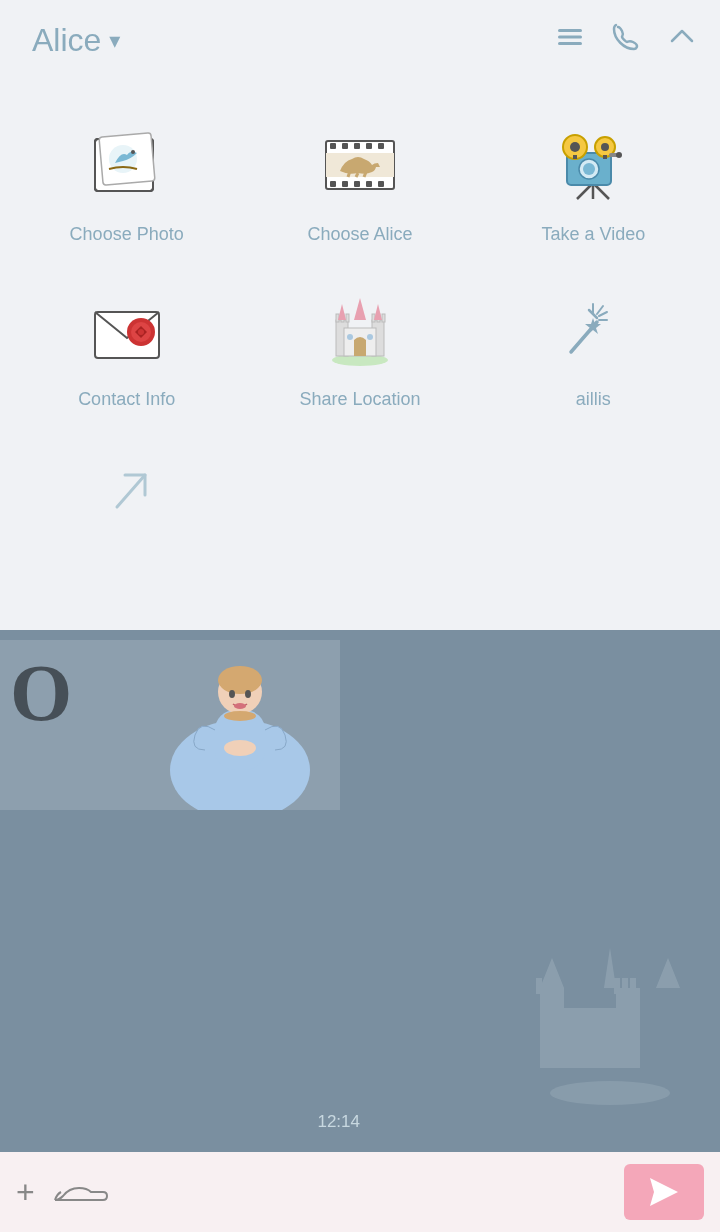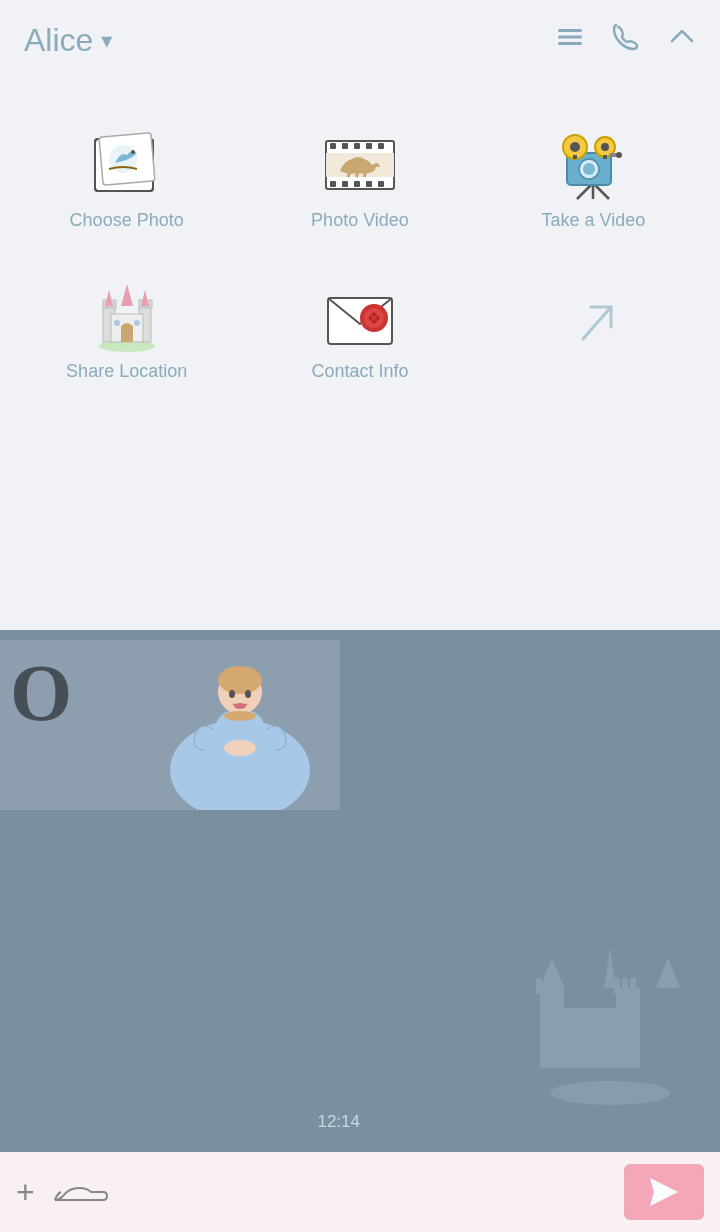--- a/index.html
+++ b/index.html
@@ -15,20 +15,21 @@
     
     .header {
       background: #f0f2f5;
       height: 80px;
       display: flex;
       align-items: center;
       justify-content: space-between;
       padding: 0 24px;
       position: relative;
       z-index: 10;
+      margin-left: 8px;
     }
     .header-left {
       display: flex;
       align-items: center;
       gap: 8px;
     }
     .header-title {
       font-size: 32px;
       color: #8aabbd;
       font-weight: 400;
@@ -58,23 +59,23 @@
     .menu-grid {
       display: grid;
       grid-template-columns: repeat(3, 1fr);
       gap: 0;
       padding: 0 10px;
     }
     .menu-item {
       display: flex;
       flex-direction: column;
       align-items: center;
-      justify-content: center;
       padding: 20px 10px 20px 10px;
       cursor: pointer;
+      gap: 14px;
     }
     .menu-item-icon {
       width: 90px;
       height: 90px;
       display: flex;
       align-items: center;
       justify-content: center;
     }
     .menu-item-label {
       color: #8aabbd;
@@ -226,21 +227,21 @@
 
           <rect x="6" y="28" width="68" height="24" fill="#f0e8d8"></rect>
 
           <path d="M20 46 Q24 36 32 34 Q38 30 44 34 Q50 36 52 40 Q54 38 58 38 L60 42 L56 42 Q55 46 52 47 Q46 50 38 48 Q28 50 20 46 Z" fill="#c8a870"></path>
 
           <line x1="30" y1="46" x2="28" y2="52" stroke="#c8a870" stroke-width="3"></line>
           <line x1="38" y1="48" x2="36" y2="52" stroke="#c8a870" stroke-width="3"></line>
           <line x1="46" y1="47" x2="44" y2="52" stroke="#c8a870" stroke-width="3"></line>
         </svg>
       </div>
-      <span class="menu-item-label">Photo Video</span>
+      <span class="menu-item-label">Choose Alice</span>
     </div>
 
     <div class="menu-item">
       <div class="menu-item-icon">
         <svg viewBox="0 0 80 80" xmlns="http://www.w3.org/2000/svg">
 
           <line x1="40" y1="58" x2="24" y2="74" stroke="#555" stroke-width="2.5"></line>
           <line x1="40" y1="58" x2="40" y2="74" stroke="#555" stroke-width="2.5"></line>
           <line x1="40" y1="58" x2="56" y2="74" stroke="#555" stroke-width="2.5"></line>
 
@@ -263,20 +264,38 @@
         </svg>
       </div>
       <span class="menu-item-label">Take a Video</span>
     </div>
 
 
     <div class="menu-item">
       <div class="menu-item-icon">
         <svg viewBox="0 0 80 80" xmlns="http://www.w3.org/2000/svg">
 
+          <rect x="8" y="22" width="64" height="46" rx="3" fill="white" stroke="#555" stroke-width="2"></rect>
+
+          <path d="M8 22 L40 48 L72 22" stroke="#555" stroke-width="2" fill="none"></path>
+
+          <circle cx="54" cy="42" r="14" fill="#cc3333"></circle>
+          <circle cx="54" cy="42" r="10" fill="#dd4444"></circle>
+
+          <path d="M48 42 L54 36 L60 42 L54 48 Z" fill="#aa2222"></path>
+          <circle cx="54" cy="42" r="3" fill="#cc3333"></circle>
+        </svg>
+      </div>
+      <span class="menu-item-label">Contact Info</span>
+    </div>
+
+    <div class="menu-item">
+      <div class="menu-item-icon">
+        <svg viewBox="0 0 80 80" xmlns="http://www.w3.org/2000/svg">
+
           <ellipse cx="40" cy="70" rx="28" ry="6" fill="#c8e8c0"></ellipse>
 
           <rect x="16" y="30" width="12" height="36" fill="#ddd" stroke="#bbb" stroke-width="1"></rect>
           <rect x="52" y="30" width="12" height="36" fill="#ddd" stroke="#bbb" stroke-width="1"></rect>
 
           <rect x="24" y="38" width="32" height="28" fill="#eee" stroke="#bbb" stroke-width="1"></rect>
 
           <rect x="16" y="24" width="3" height="8" fill="#ddd" stroke="#bbb" stroke-width="1"></rect>
           <rect x="21" y="24" width="3" height="8" fill="#ddd" stroke="#bbb" stroke-width="1"></rect>
           <rect x="26" y="24" width="3" height="8" fill="#ddd" stroke="#bbb" stroke-width="1"></rect>
@@ -297,34 +316,33 @@
           <rect x="47" y="44" width="6" height="6" rx="3" fill="#aac8e0"></rect>
         </svg>
       </div>
       <span class="menu-item-label">Share Location</span>
     </div>
 
     <div class="menu-item">
       <div class="menu-item-icon">
         <svg viewBox="0 0 80 80" xmlns="http://www.w3.org/2000/svg">
 
-          <rect x="8" y="22" width="64" height="46" rx="3" fill="white" stroke="#555" stroke-width="2"></rect>
-
-          <path d="M8 22 L40 48 L72 22" stroke="#555" stroke-width="2" fill="none"></path>
-
-          <circle cx="54" cy="42" r="14" fill="#cc3333"></circle>
-          <circle cx="54" cy="42" r="10" fill="#dd4444"></circle>
-
-          <path d="M48 42 L54 36 L60 42 L54 48 Z" fill="#aa2222"></path>
-          <circle cx="54" cy="42" r="3" fill="#cc3333"></circle>
-        </svg>
-      </div>
-      <span class="menu-item-label">Contact Info</span>
-    </div>
-
+          <line x1="36" y1="20" x2="44" y2="28" stroke="#8aabbd" stroke-width="2.5" stroke-linecap="round"></line>
+          <line x1="40" y1="14" x2="40" y2="24" stroke="#8aabbd" stroke-width="2" stroke-linecap="round"></line>
+          <line x1="50" y1="16" x2="44" y2="24" stroke="#8aabbd" stroke-width="2" stroke-linecap="round"></line>
+          <line x1="54" y1="22" x2="46" y2="26" stroke="#8aabbd" stroke-width="2" stroke-linecap="round"></line>
+          <line x1="54" y1="30" x2="46" y2="30" stroke="#8aabbd" stroke-width="2" stroke-linecap="round"></line>
+
+          <line x1="44" y1="32" x2="18" y2="62" stroke="#8aabbd" stroke-width="3.5" stroke-linecap="round"></line>
+
+          <polygon points="40,28 42,34 48,34 43,38 45,44 40,40 35,44 37,38 32,34 38,34" fill="#8aabbd"></polygon>
+        </svg>
+      </div>
+      <span class="menu-item-label">aillis</span>
+    </div>
 
     <div class="menu-item">
       <div class="menu-item-icon">
         <svg viewBox="0 0 80 80" xmlns="http://www.w3.org/2000/svg">
           <path d="M38 20 L58 20 L58 40" stroke="#b0c8d4" stroke-width="3" fill="none" stroke-linecap="round" stroke-linejoin="round"></path>
           <line x1="58" y1="20" x2="30" y2="52" stroke="#b0c8d4" stroke-width="3" stroke-linecap="round"></line>
         </svg>
       </div>
       <span class="menu-item-label"></span>
     </div>

